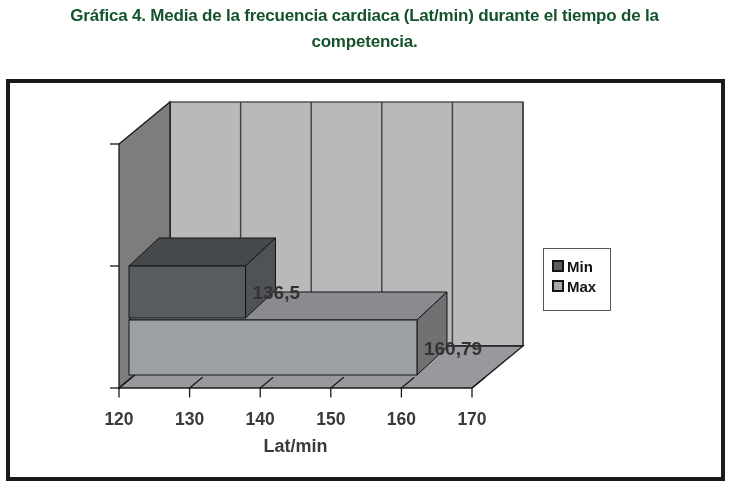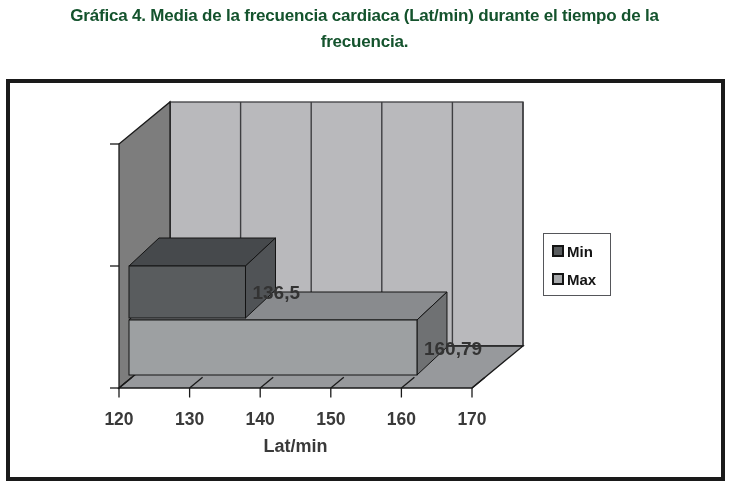--- a/index.html
+++ b/index.html
@@ -13,34 +13,34 @@
     text-align:center; font-weight:bold; font-size:17px; line-height:26px;
     color:#14532d; letter-spacing:-0.2px;
   }
   .chart-frame {
     position:absolute; left:6px; top:79px; width:719px; height:402px;
     border:4px solid #1a1a1a; background:#ffffff;
   }
   .chart-frame svg { display:block; }
   svg text { font-family:"Liberation Sans", sans-serif; font-weight:bold; }
   .legend {
-    position:absolute; left:533px; top:150px; width:68px; height:63px;
+    position:absolute; left:533px; top:165px; width:68px; height:63px;
     border:1.5px solid #55565a; background:#ffffff;
-    padding:7px 0 0 8px; display:flex; flex-direction:column; gap:8px;
+    padding:7px 0 0 8px; display:flex; flex-direction:column; 
   }
   .legend-row { display:flex; align-items:center; height:20px; }
   .swatch { width:12px; height:12px; border:2px solid #141414; margin-right:3px; flex:none; }
   .legend-label { font-size:15px; font-weight:bold; color:#141414; line-height:1; }
 </style>
 </head>
 <body>
 
 <div class="fig-title">
   <div>Gráfica 4. Media de la frecuencia cardiaca (Lat/min) durante el tiempo de la</div>
-  <div>frecuencia.</div>
+  <div>competencia.</div>
 </div>
 
 <div class="chart-frame">
   <svg id="chart-svg" width="711" height="394" viewBox="0 0 711 394">
       <rect x="160" y="19" width="353" height="244" fill="#b9b9bc" stroke="#3e3e41" stroke-width="1.3"></rect>
       <line x1="160" y1="19" x2="160" y2="263" stroke="#3e3e41" stroke-width="1.4"></line>
       <line x1="230.6" y1="19" x2="230.6" y2="263" stroke="#3e3e41" stroke-width="1.4"></line>
       <line x1="301.2" y1="19" x2="301.2" y2="263" stroke="#3e3e41" stroke-width="1.4"></line>
       <line x1="371.79999999999995" y1="19" x2="371.79999999999995" y2="263" stroke="#3e3e41" stroke-width="1.4"></line>
       <line x1="442.4" y1="19" x2="442.4" y2="263" stroke="#3e3e41" stroke-width="1.4"></line>

